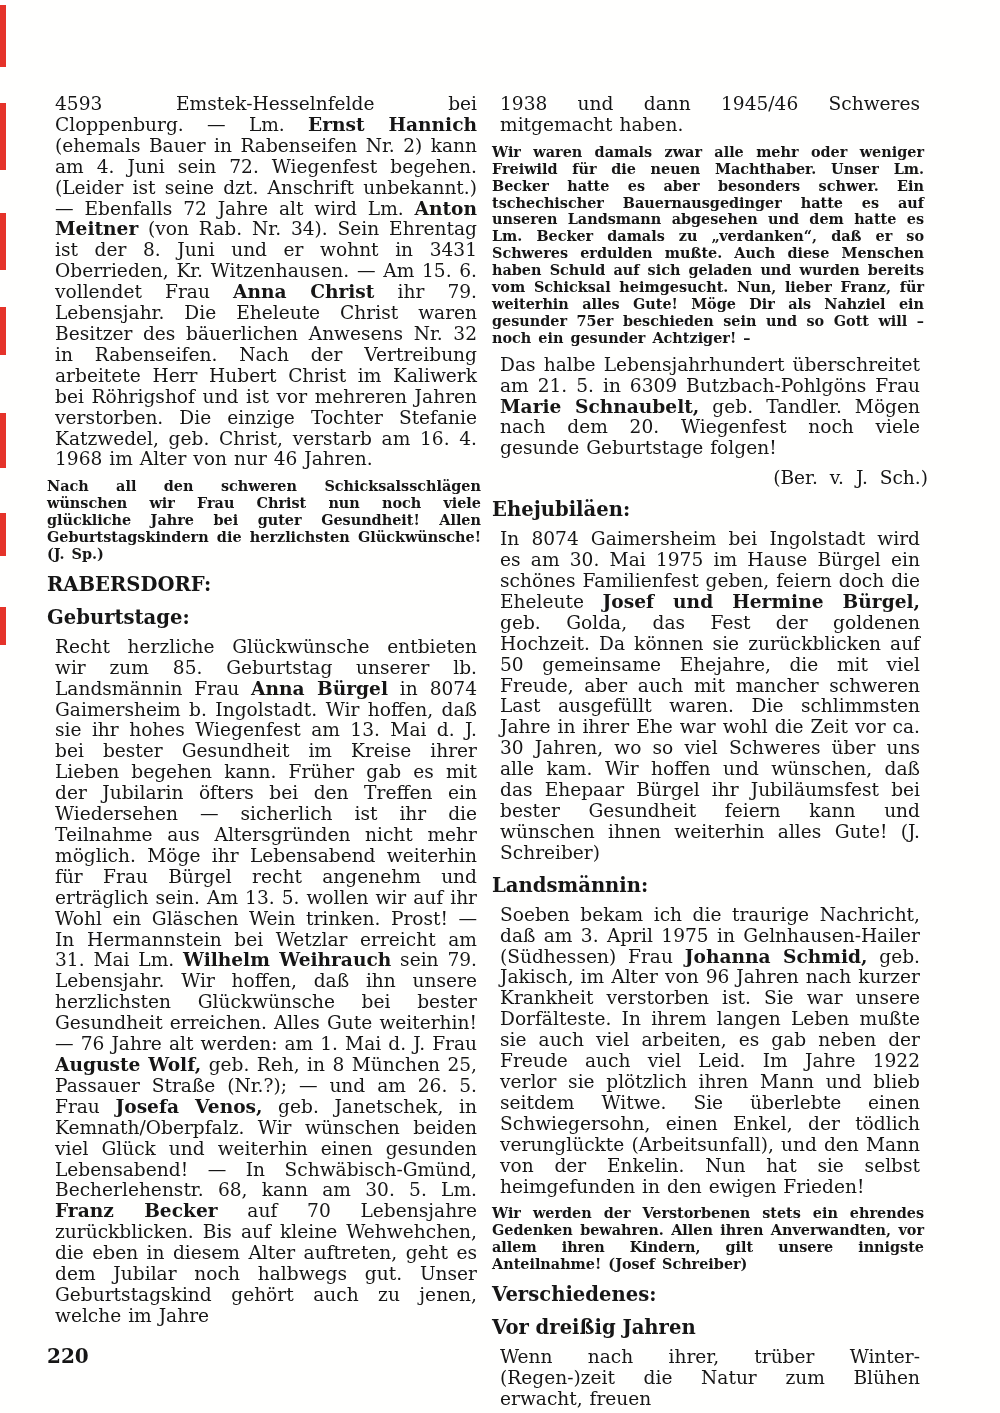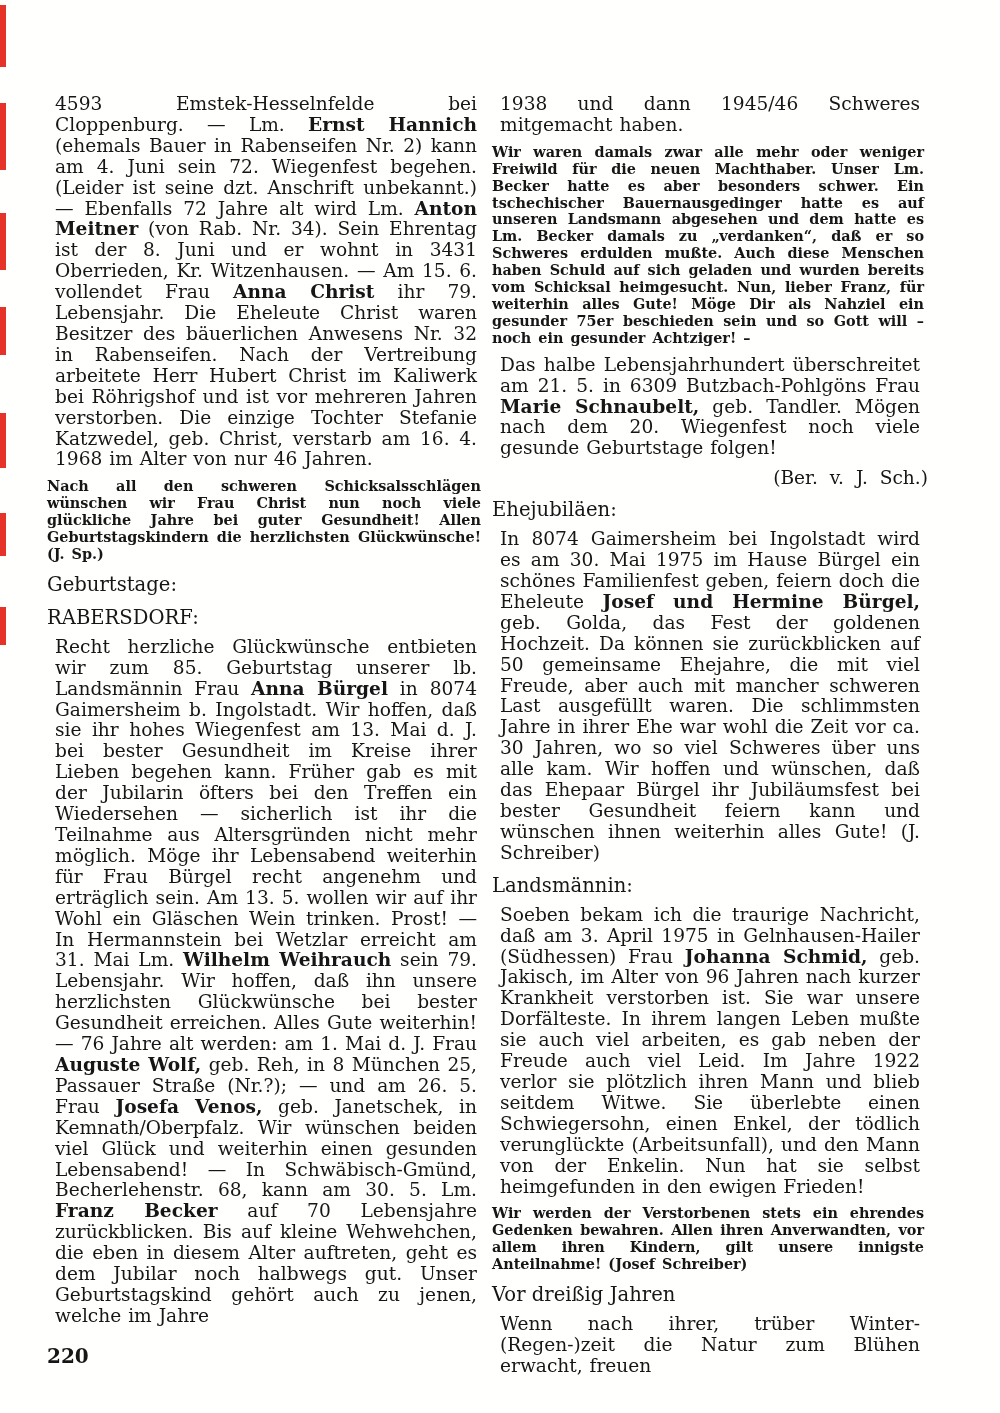--- a/index.html
+++ b/index.html
@@ -35,21 +35,21 @@
     line-height: 16.9px;
     font-weight: bold;
     margin: 2px 4px 3px 0;
     word-spacing: 2px;
   }
   h3.heading {
     font-size: 19.6px;
     line-height: 22px;
     margin: 11px 0 7px 0;
     text-align: left;
-    font-weight: normal;
+    font-weight: bold;
   }
   p.byline {
     font-size: 18.6px;
     line-height: 21px;
     margin: 1px 0 0 0;
     text-align: right;
     word-spacing: 6px;
   }
   .page-number {
     position: absolute;
@@ -74,33 +74,34 @@
       <div class="edge-mark" style="top: 213px; height: 57px; background: rgb(229, 51, 42);"></div>
       <div class="edge-mark" style="top: 307px; height: 48px; background: rgb(229, 51, 42);"></div>
       <div class="edge-mark" style="top: 413px; height: 55px; background: rgb(229, 51, 42);"></div>
       <div class="edge-mark" style="top: 513px; height: 43px; background: rgb(229, 51, 42);"></div>
       <div class="edge-mark" style="top: 607px; height: 38px; background: rgb(229, 51, 42);"></div>
     </div>
 
   <div class="col col-left">
       <p class="body"><span>4593 Emstek-Hesselnfelde bei Cloppenburg. — Lm. </span><b>Ernst Hannich</b><span> (ehemals Bauer in Rabenseifen Nr. 2) kann am 4. Juni sein 72. Wiegenfest begehen. (Leider ist seine dzt. Anschrift unbekannt.) — Ebenfalls 72 Jahre alt wird Lm. </span><b>Anton Meitner</b><span> (von Rab. Nr. 34). Sein Ehrentag ist der 8. Juni und er wohnt in 3431 Oberrieden, Kr. Witzenhausen. — Am 15. 6. vollendet Frau </span><b>Anna Christ</b><span> ihr 79. Lebensjahr. Die Eheleute Christ waren Besitzer des bäuerlichen Anwesens Nr. 32 in Rabenseifen. Nach der Vertreibung arbeitete Herr Hubert Christ im Kaliwerk bei Röhrigshof und ist vor mehreren Jahren verstorben. Die einzige Tochter Stefanie Katzwedel, geb. Christ, verstarb am 16. 4. 1968 im Alter von nur 46 Jahren.</span></p>
       <p class="small"><span>Nach all den schweren Schicksalsschlägen wünschen wir Frau Christ nun noch viele glückliche Jahre bei guter Gesundheit! Allen Geburtstagskindern die herzlichsten Glückwünsche! (J. Sp.)</span></p>
+      <h3 class="heading">RABERSDORF:</h3>
       <h3 class="heading">Geburtstage:</h3>
-      <h3 class="heading">RABERSDORF:</h3>
       <p class="body"><span>Recht herzliche Glückwünsche entbieten wir zum 85. Geburtstag unserer lb. Landsmännin Frau </span><b>Anna Bürgel</b><span> in 8074 Gaimersheim b. Ingolstadt. Wir hoffen, daß sie ihr hohes Wiegenfest am 13. Mai d. J. bei bester Gesundheit im Kreise ihrer Lieben begehen kann. Früher gab es mit der Jubilarin öfters bei den Treffen ein Wiedersehen — sicherlich ist ihr die Teilnahme aus Altersgründen nicht mehr möglich. Möge ihr Lebensabend weiterhin für Frau Bürgel recht angenehm und erträglich sein. Am 13. 5. wollen wir auf ihr Wohl ein Gläschen Wein trinken. Prost! — In Hermannstein bei Wetzlar erreicht am 31. Mai Lm. </span><b>Wilhelm Weihrauch</b><span> sein 79. Lebensjahr. Wir hoffen, daß ihn unsere herzlichsten Glückwünsche bei bester Gesundheit erreichen. Alles Gute weiterhin! — 76 Jahre alt werden: am 1. Mai d. J. Frau </span><b>Auguste Wolf,</b><span> geb. Reh, in 8 München 25, Passauer Straße (Nr.?); — und am 26. 5. Frau </span><b>Josefa Venos,</b><span> geb. Janetschek, in Kemnath/Oberpfalz. Wir wünschen beiden viel Glück und weiterhin einen gesunden Lebensabend! — In Schwäbisch-Gmünd, Becherlehenstr. 68, kann am 30. 5. Lm. </span><b>Franz Becker</b><span> auf 70 Lebensjahre zurückblicken. Bis auf kleine Wehwehchen, die eben in diesem Alter auftreten, geht es dem Jubilar noch halbwegs gut. Unser Geburtstagskind gehört auch zu jenen, welche im Jahre</span></p>
     </div>
 
   <div class="col col-right">
       <p class="body"><span>1938 und dann 1945/46 Schweres mitgemacht haben.</span></p>
       <p class="small"><span>Wir waren damals zwar alle mehr oder weniger Freiwild für die neuen Machthaber. Unser Lm. Becker hatte es aber besonders schwer. Ein tschechischer Bauernausgedinger hatte es auf unseren Landsmann abgesehen und dem hatte es Lm. Becker damals zu „verdanken“, daß er so Schweres erdulden mußte. Auch diese Menschen haben Schuld auf sich geladen und wurden bereits vom Schicksal heimgesucht. Nun, lieber Franz, für weiterhin alles Gute! Möge Dir als Nahziel ein gesunder 75er beschieden sein und so Gott will – noch ein gesunder Achtziger! –</span></p>
       <p class="body"><span>Das halbe Lebensjahrhundert überschreitet am 21. 5. in 6309 Butzbach-Pohlgöns Frau </span><b>Marie Schnaubelt,</b><span> geb. Tandler. Mögen nach dem 20. Wiegenfest noch viele gesunde Geburtstage folgen!</span></p>
       <p class="byline">(Ber. v. J. Sch.)</p>
       <h3 class="heading">Ehejubiläen:</h3>
       <p class="body"><span>In 8074 Gaimersheim bei Ingolstadt wird es am 30. Mai 1975 im Hause Bürgel ein schönes Familienfest geben, feiern doch die Eheleute </span><b>Josef und Hermine Bürgel,</b><span> geb. Golda, das Fest der goldenen Hochzeit. Da können sie zurückblicken auf 50 gemeinsame Ehejahre, die mit viel Freude, aber auch mit mancher schweren Last ausgefüllt waren. Die schlimmsten Jahre in ihrer Ehe war wohl die Zeit vor ca. 30 Jahren, wo so viel Schweres über uns alle kam. Wir hoffen und wünschen, daß das Ehepaar Bürgel ihr Jubiläumsfest bei bester Gesundheit feiern kann und wünschen ihnen weiterhin alles Gute! (J. Schreiber)</span></p>
       <h3 class="heading">Landsmännin:</h3>
       <p class="body"><span>Soeben bekam ich die traurige Nachricht, daß am 3. April 1975 in Gelnhausen-Hailer (Südhessen) Frau </span><b>Johanna Schmid,</b><span> geb. Jakisch, im Alter von 96 Jahren nach kurzer Krankheit verstorben ist. Sie war unsere Dorfälteste. In ihrem langen Leben mußte sie auch viel arbeiten, es gab neben der Freude auch viel Leid. Im Jahre 1922 verlor sie plötzlich ihren Mann und blieb seitdem Witwe. Sie überlebte einen Schwiegersohn, einen Enkel, der tödlich verunglückte (Arbeitsunfall), und den Mann von der Enkelin. Nun hat sie selbst heimgefunden in den ewigen Frieden!</span></p>
       <p class="small"><span>Wir werden der Verstorbenen stets ein ehrendes Gedenken bewahren. Allen ihren Anverwandten, vor allem ihren Kindern, gilt unsere innigste Anteilnahme! (Josef Schreiber)</span></p>
+      <h3 class="heading">Verschiedenes:</h3>
       <h3 class="heading">Vor dreißig Jahren</h3>
       <p class="body"><span>Wenn nach ihrer, trüber Winter-(Regen-)zeit die Natur zum Blühen erwacht, freuen</span></p>
     </div>
 
   <div class="page-number">220</div>
 </div>
 
 </body></html>

